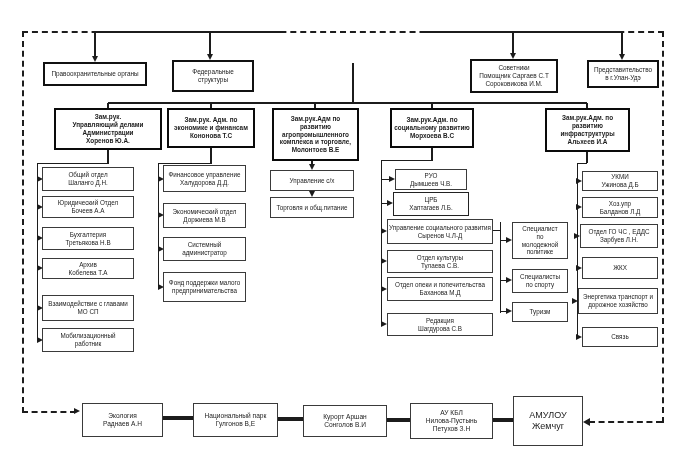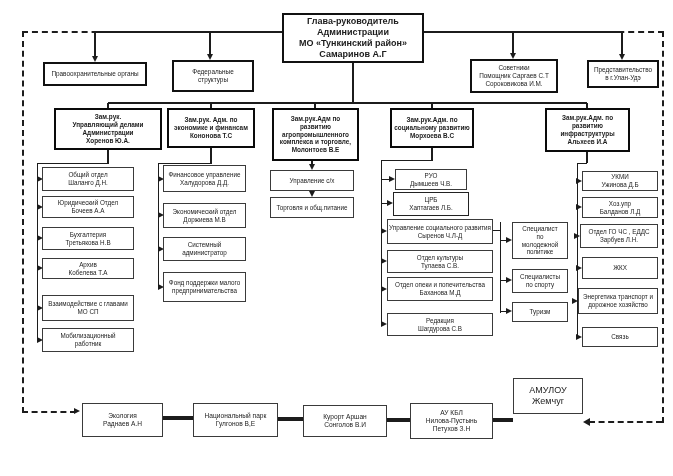--- a/index.html
+++ b/index.html
@@ -109,24 +109,20 @@
   <div class="arr arr-r" style="left:574px;top:233px;"></div>
   <div class="arr arr-r" style="left:576px;top:265px;"></div>
   <div class="arr arr-r" style="left:572px;top:298px;"></div>
   <div class="arr arr-r" style="left:576px;top:334px;"></div>
 
   <div class="ln" style="left:163px;top:416px;width:30px;height:4px;"></div>
   <div class="ln" style="left:278px;top:417px;width:25px;height:4px;"></div>
   <div class="ln" style="left:387px;top:418px;width:23px;height:4px;"></div>
   <div class="ln" style="left:493px;top:418px;width:20px;height:4px;"></div>
 
-  <div class="bx b2 bold fs9" style="left:282px;top:13px;width:142px;height:50px;">Глава-руководитель
-Администрации
-МО «Тункинский район»
-Самаринов А.Г</div>
 
   <div class="bx b2 fs62" style="left:43px;top:62px;width:104px;height:24px;">Правоохранительные органы</div>
   <div class="bx b2 fs62" style="left:172px;top:60px;width:82px;height:32px;">Федеральные
 структуры</div>
   <div class="bx b2 fs62" style="left:470px;top:59px;width:88px;height:34px;">Советники
 Помощник Саргаев С.Т
 Сороковикова И.М.</div>
   <div class="bx b2 fs62" style="left:587px;top:60px;width:72px;height:28px;">Представительство
 в  г.Улан-Удэ</div>
 
@@ -209,16 +205,16 @@
 
   <div class="bx b1 fs65" style="left:82px;top:403px;width:81px;height:34px;">Экология
 Раднаев А.Н</div>
   <div class="bx b1 fs65" style="left:193px;top:403px;width:85px;height:34px;">Национальный парк
 Гулгонов В,Е</div>
   <div class="bx b1 fs65" style="left:303px;top:405px;width:84px;height:32px;">Курорт Аршан
 Сонголов В.И</div>
   <div class="bx b1 fs65" style="left:410px;top:403px;width:83px;height:36px;">АУ КБЛ
 Нилова-Пустынь
 Петухов З.Н</div>
-  <div class="bx b1 fs9" style="left:513px;top:378px;width:70px;height:36px;">АМУЛОУ
+  <div class="bx b1 fs9" style="left:513px;top:396px;width:70px;height:50px;">АМУЛОУ
 Жемчуг</div>
 
 </div>
 
 </body></html>

